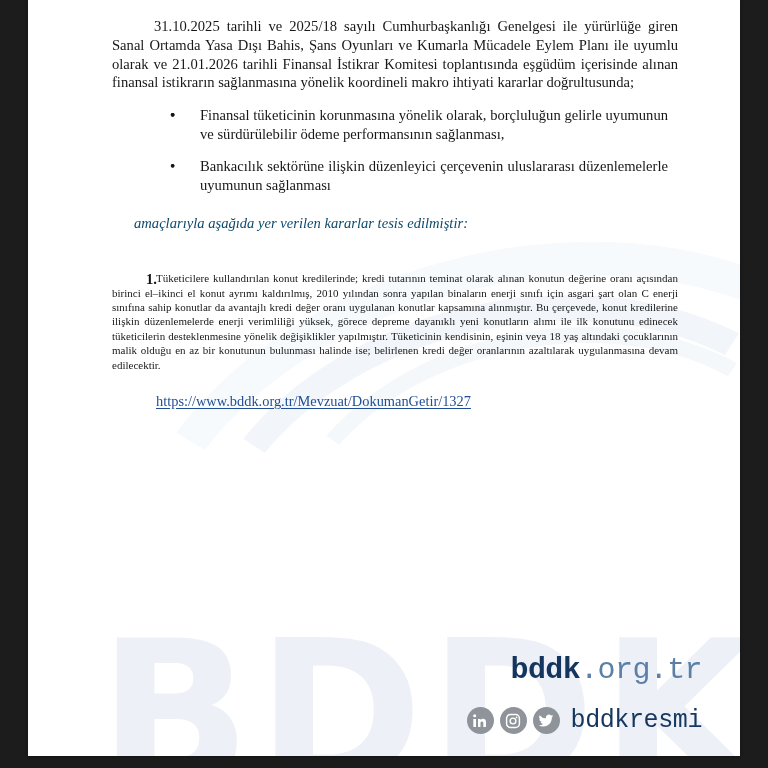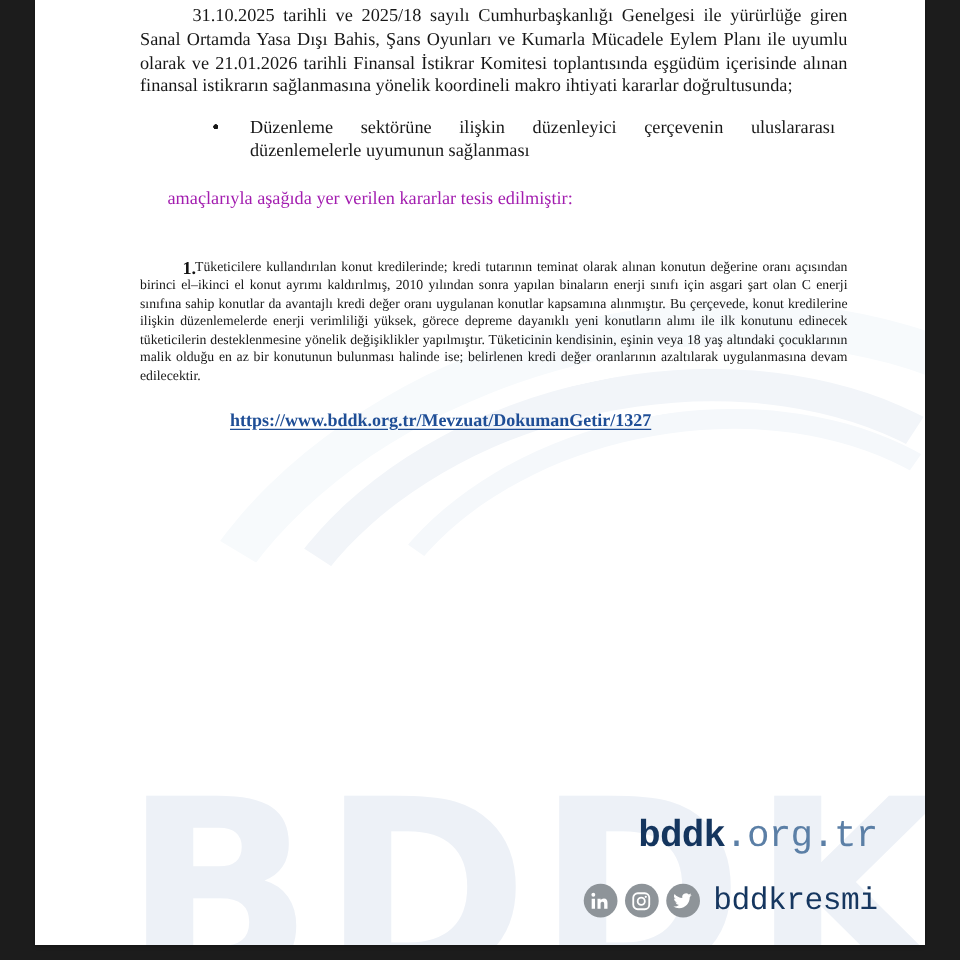--- a/index.html
+++ b/index.html
@@ -78,21 +78,21 @@
     right: -200px; top: 250px;
     transform: rotate(-14deg);
     border-width: 34px;
     border-color: #f7fafc transparent transparent transparent;
   }
 
   
   #content {
     position: relative;
     z-index: 2;
-    padding: 4px 62px 0 84px;
+    padding: 17px 62px 0 84px;
     color: #1a1a1a;
   }
 
   p.body-par {
     margin: 0 0 2px 0;
     font-size: 14.6px;
     line-height: 1.285;
     text-align: justify;
     text-indent: 42px;
     color: #171717;
@@ -120,21 +120,22 @@
     font-size: 15px;
     line-height: 1.275;
     color: #171717;
   }
 
   p.closing {
     margin: 20px 0 0 0;
     font-size: 14.6px;
     line-height: 1.285;
     text-indent: 22px;
-    color: #a21caf;
+    color: #0c4a6e;
+    font-style: italic;
   }
 
   ol.decisions {
     list-style: none;
     margin: 38px 0 0 0;
     padding: 0 0 0 34px;
   }
   ol.decisions > li {
     position: relative;
     font-size: 14.6px;
@@ -157,25 +158,24 @@
     text-indent: 44px;
     color: #171717;
   }
 
   .link-row {
     margin: 20px 0 0 0;
     padding-left: 44px;
   }
   a.doc-link {
     font-size: 14.4px;
-    font-weight: bold;
+    font-weight: normal;
     color: #1f4e96;
     text-decoration: underline;
     text-underline-offset: 2px;
-    margin-left: 28px;
   }
 
   
   #brand {
     position: absolute;
     right: 38px;
     bottom: 22px;
     z-index: 3;
     text-align: right;
     font-family: Liberation Mono, monospace;
@@ -239,27 +239,28 @@
 
       <ul class="aims">
         <li>
           <span class="bullet">•</span>
         </li>
         <li>
           <span class="bullet">•</span>
         </li>
         <li>
           <span class="bullet">•</span>
-        </li>
-        <li>
-          <span class="bullet">•</span>
-        </li>
-        <li>
-          <span class="bullet">•</span>
-          <span>Düzenleme sektörüne ilişkin düzenleyici çerçevenin uluslararası düzenlemelerle uyumunun sağlanması</span>
+          <span>Finansal tüketicinin korunmasına yönelik olarak, borçluluğun gelirle uyumunun ve sürdürülebilir ödeme performansının sağlanması,</span>
+        </li>
+        <li>
+          <span class="bullet">•</span>
+        </li>
+        <li>
+          <span class="bullet">•</span>
+          <span>Bankacılık sektörüne ilişkin düzenleyici çerçevenin uluslararası düzenlemelerle uyumunun sağlanması</span>
         </li>
       </ul>
 
       <p class="closing">amaçlarıyla aşağıda yer verilen kararlar tesis edilmiştir:</p>
 
       <ol class="decisions">
         <li>
           <span class="num">1.</span>
         </li>
       </ol>

